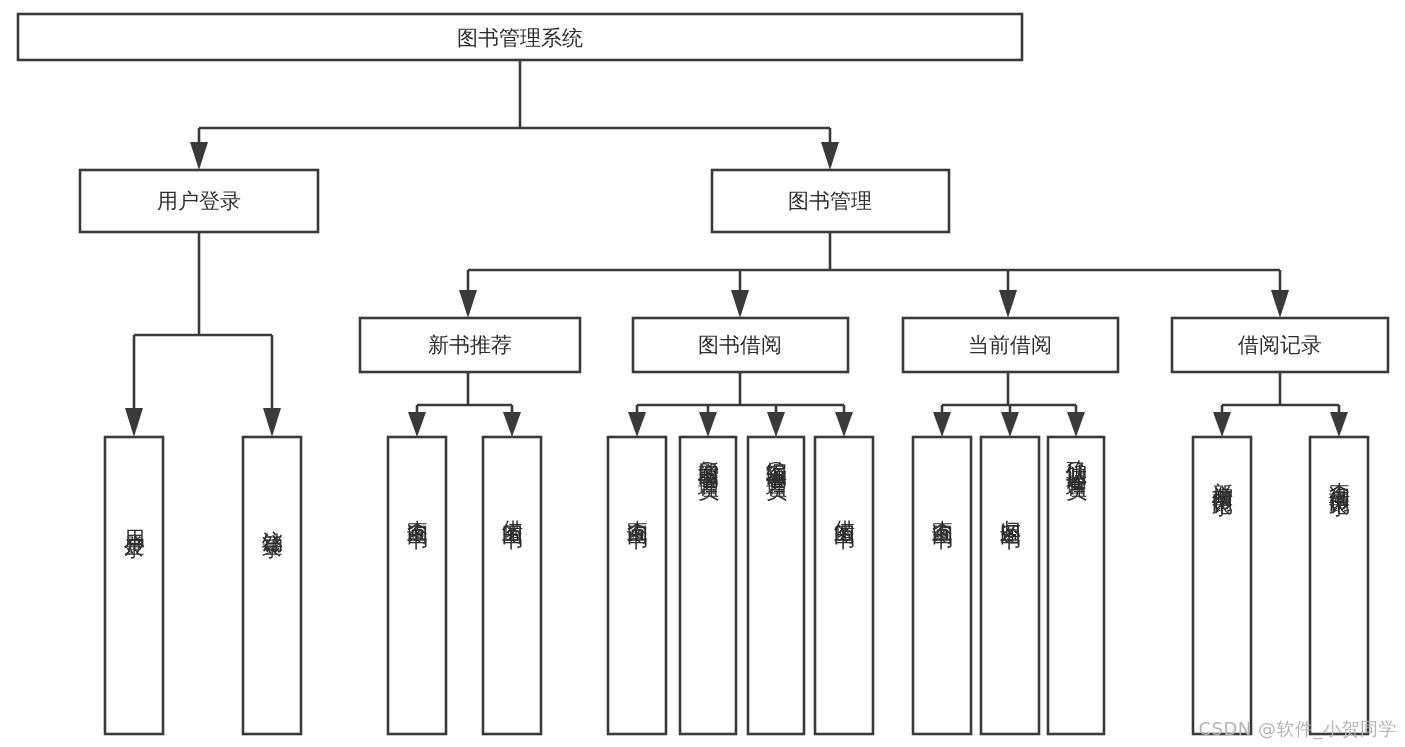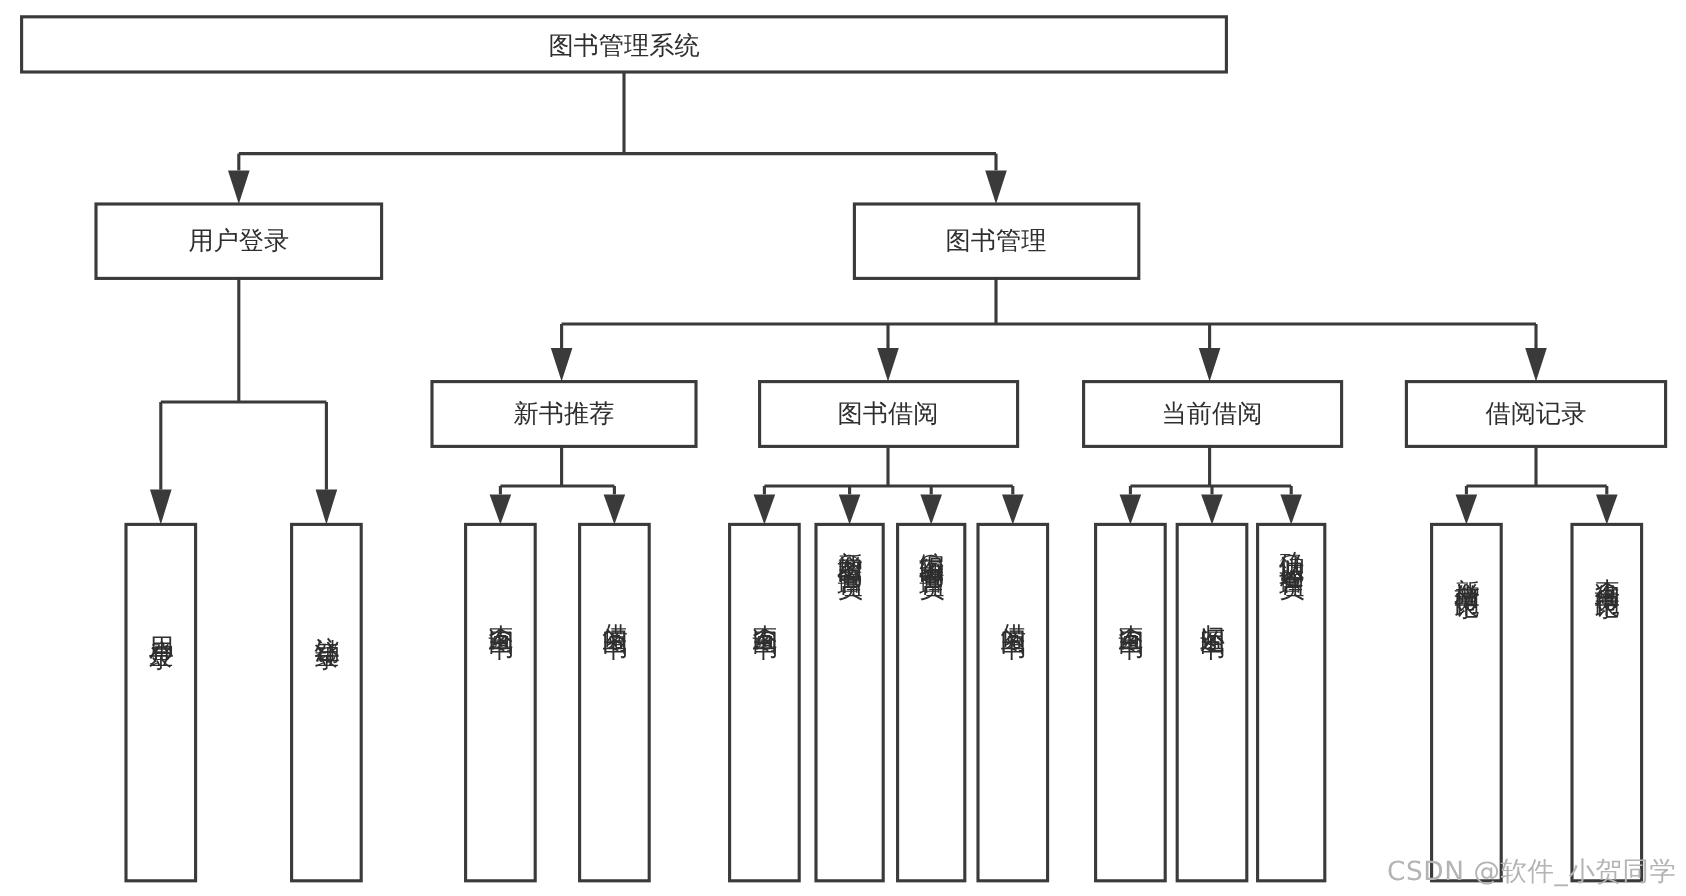--- a/index.html
+++ b/index.html
@@ -64,21 +64,21 @@
     line-height: 1.0;
     color: #2e2e2e;
     letter-spacing: 3px;
     white-space: nowrap;
   }
   #watermark {
     position: absolute;
     right: 8px;
     bottom: 6px;
     font-family: "DejaVu Sans", "Liberation Sans", sans-serif;
-    font-size: 22px;
+    font-size: 18px;
     color: #b4b4b4;
     letter-spacing: 0.5px;
     white-space: nowrap;
   }
 </style>
 </head>
 <body>
 
 <div id="diagram-root">
 

